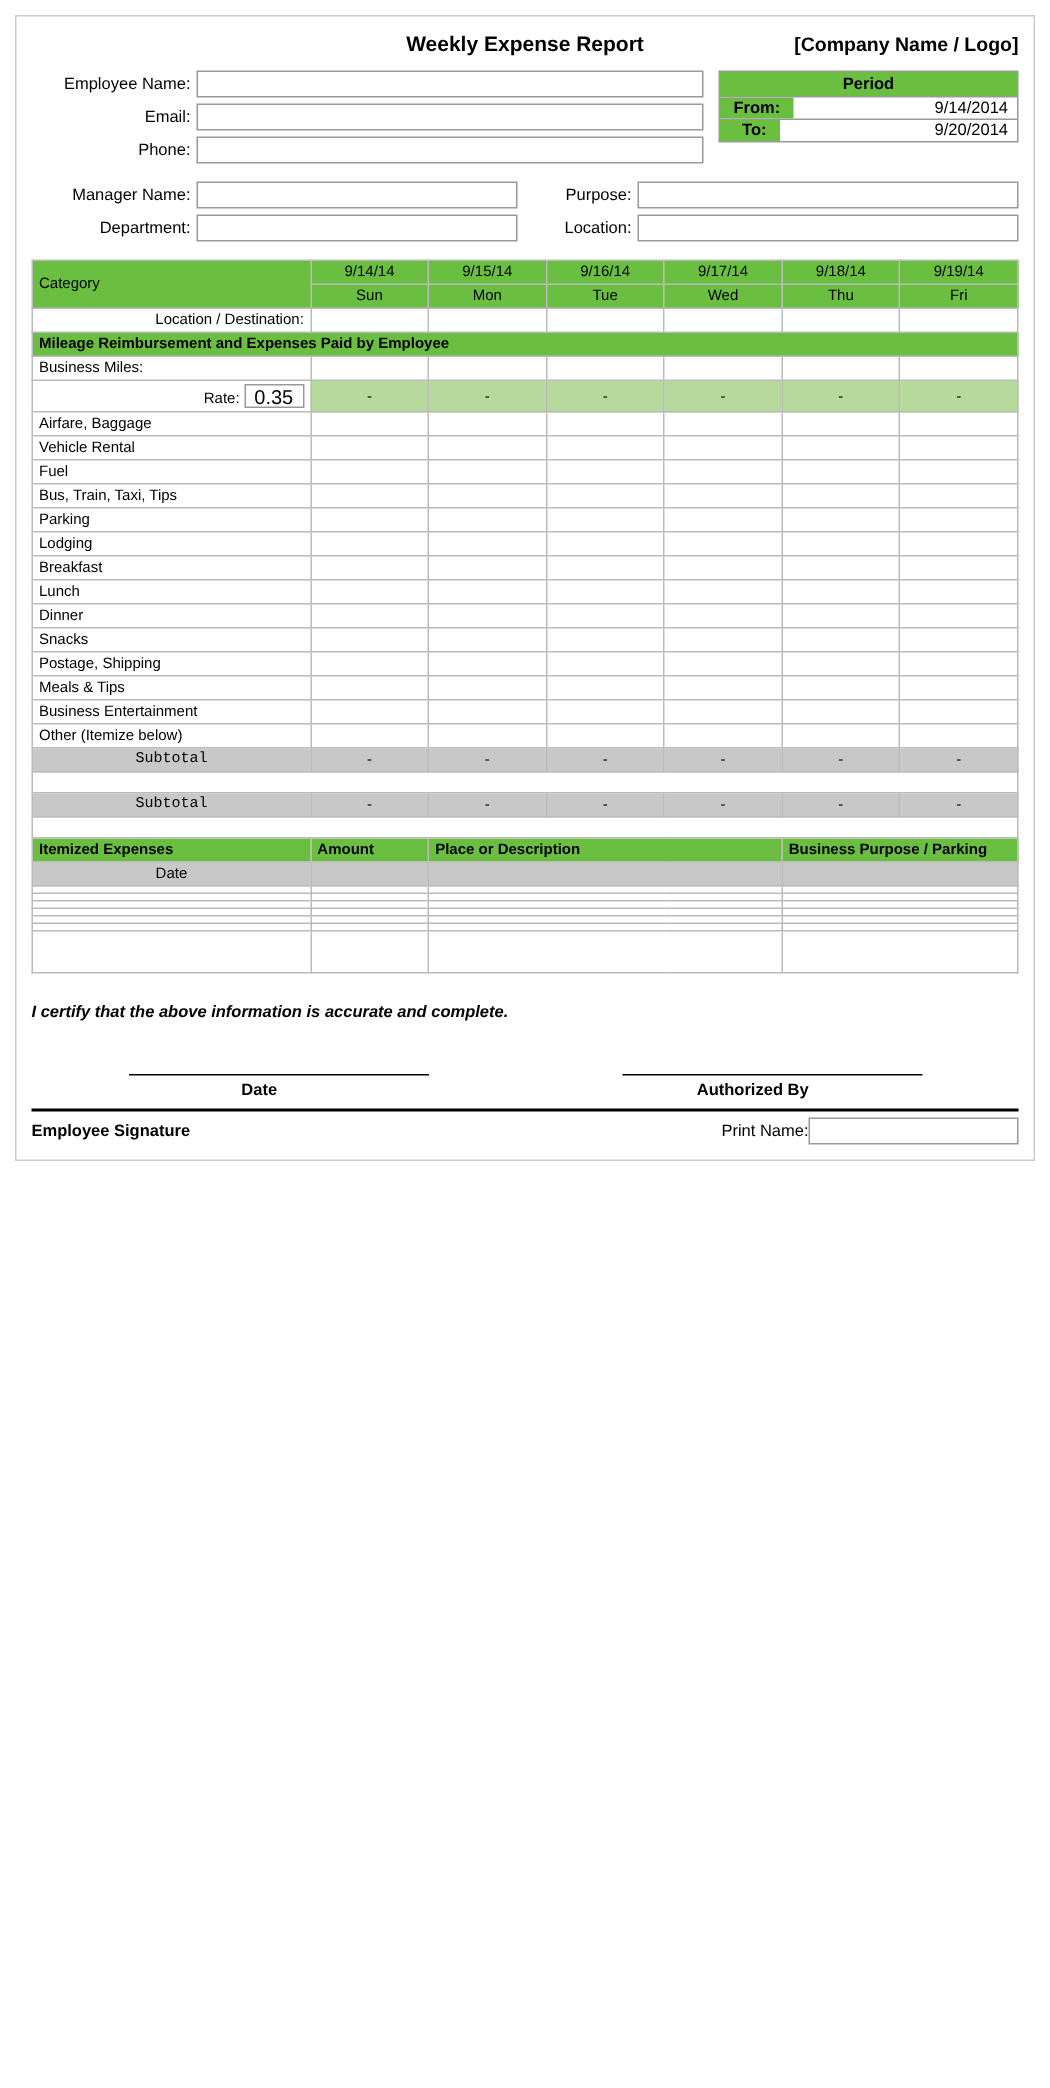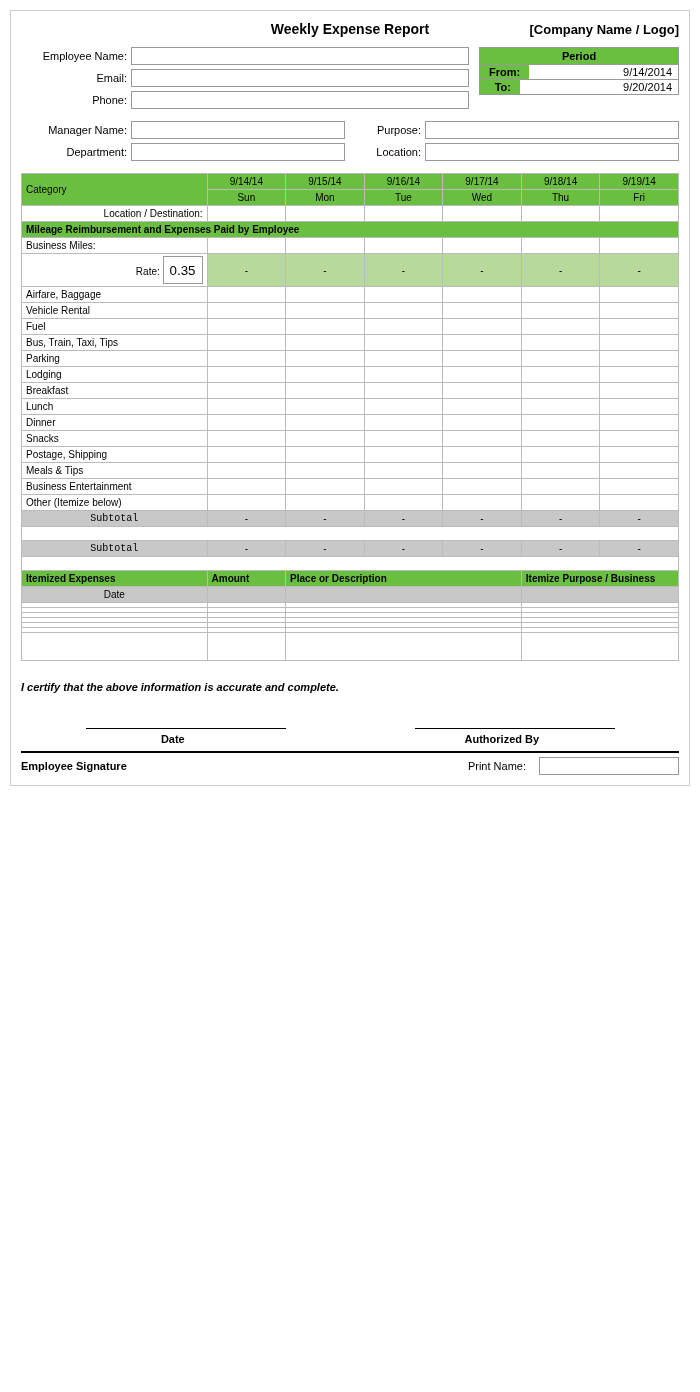--- a/index.html
+++ b/index.html
@@ -130,21 +130,21 @@
       background: #c8c8c8;
       text-align: center;
     }
     .subtotal-label {
       text-align: left;
       font-family: Liberation Mono, monospace;
     }
     .rate-input {
       border: 1px solid #999;
       width: 40px;
-      height: 28px;
+      height: 16px;
       text-align: center;
     }
     td.dash-cell {
       text-align: center;
       background: #b8d99c;
     }
     
     .itemized-header td {
       background: #6abf40;
       font-weight: bold;
@@ -188,21 +188,21 @@
       border-top: 2px solid #000;
       padding-top: 4px;
     }
     .emp-sig-label {
       font-weight: bold;
       font-size: 11px;
     }
     .print-name-row {
       display: flex;
       align-items: center;
-      gap: 13px;
+      gap: 0;
     }
     .print-name-input {
       border: 1px solid #999;
       width: 140px;
       height: 18px;
     }
   </style>
 </head>
 <body>
 
@@ -477,21 +477,21 @@
       </tr>
 
       <tr style="height:14px;">
         <td colspan="7" style="border:1px solid #bbb;"></td>
       </tr>
 
       <tr class="itemized-header">
         <td>Itemized Expenses</td>
         <td>Amount</td>
         <td colspan="3">Place or Description</td>
-        <td colspan="2">Itemize Purpose / Business</td>
+        <td colspan="2">Business Purpose / Parking</td>
       </tr>
 
       <tr class="itemized-date-header">
         <td style="text-align:center;">Date</td>
         <td></td>
         <td colspan="3"></td>
         <td colspan="2"></td>
       </tr>
 
       <tr>

